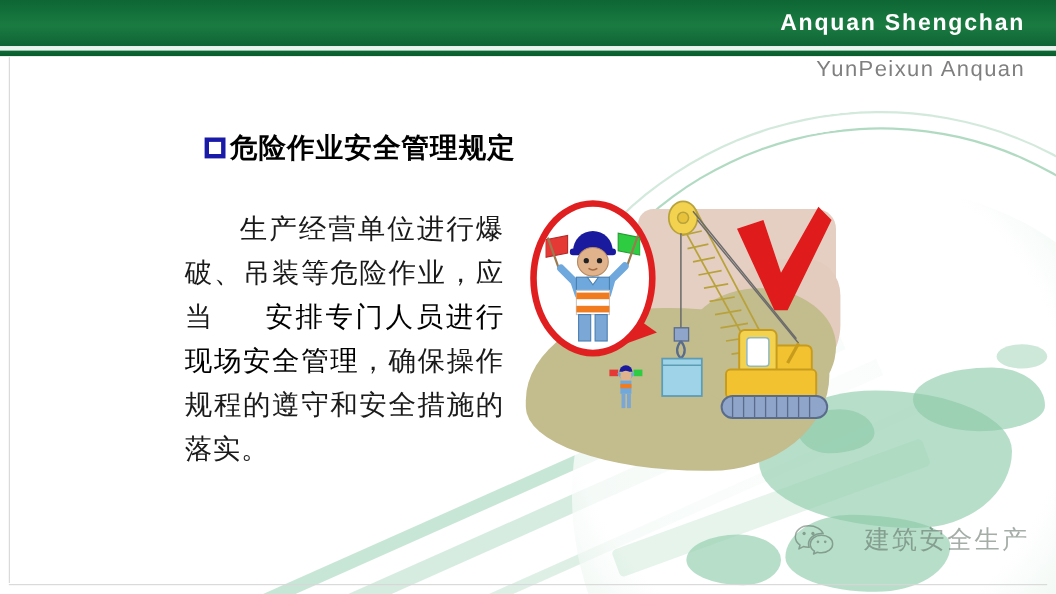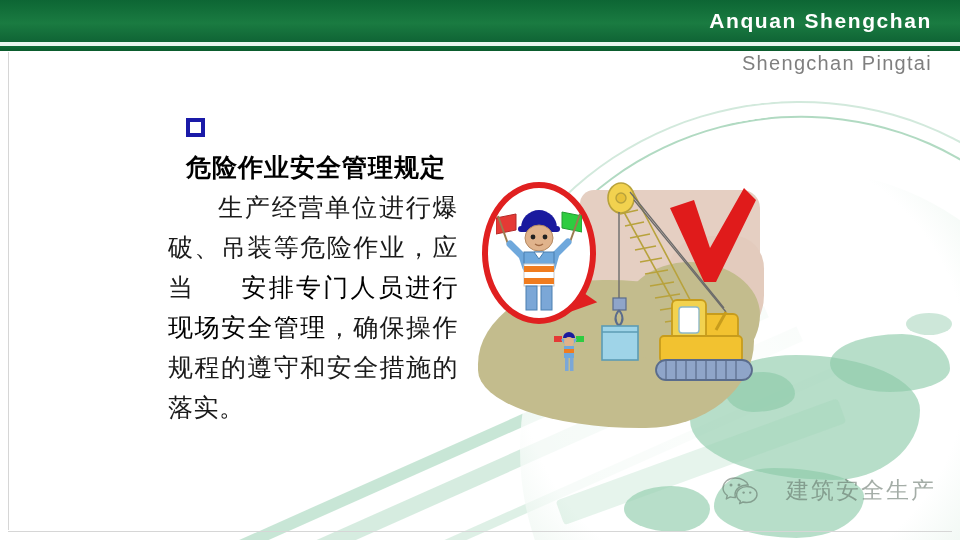--- a/index.html
+++ b/index.html
@@ -131,23 +131,22 @@
     width: 944px; height: 1px;
     background: #d6d6d6;
   }
 
   
   .title-row {
     position: absolute;
     left: 186px;
     top: 118px;
     display: flex;
-    align-items: flex-start;
-    gap: 14px;
-    flex-direction: column;
+    align-items: center;
+    gap: 4px;
   }
   .title-bullet {
     width: 19px;
     height: 19px;
     border: 4px solid #1a1aa8;
     background: #ffffff;
     box-sizing: border-box;
     flex: none;
   }
   .title-text {
@@ -284,21 +283,21 @@
     <div class="landmass land-4"></div>
     <div class="landmass land-5"></div>
     <div class="landmass land-6"></div>
     <div class="swoosh sw-4"></div>
   </div>
 
   <div class="header"></div>
   <div class="header-hairline-white"></div>
   <div class="header-hairline-green"></div>
   <div class="header-title-en">Anquan Shengchan</div>
-  <div class="header-subtitle-en">Shengchan Pingtai</div>
+  <div class="header-subtitle-en">YunPeixun Anquan</div>
 
   <div class="left-rule"></div>
   <div class="bottom-rule"></div>
 
   <div class="title-row">
     <div class="title-bullet"></div>
     <div class="title-text">危险作业安全管理规定</div>
   </div>
 
   <div class="body-text">

